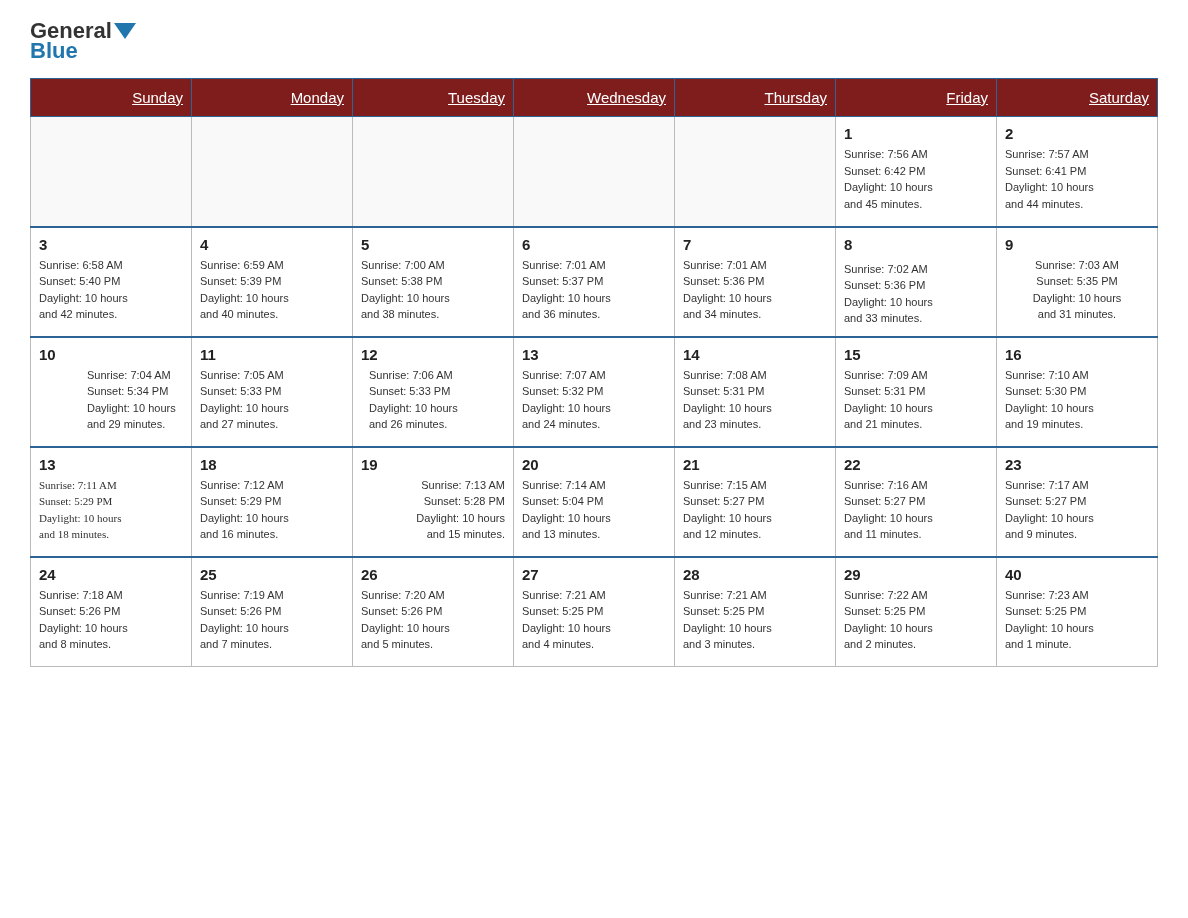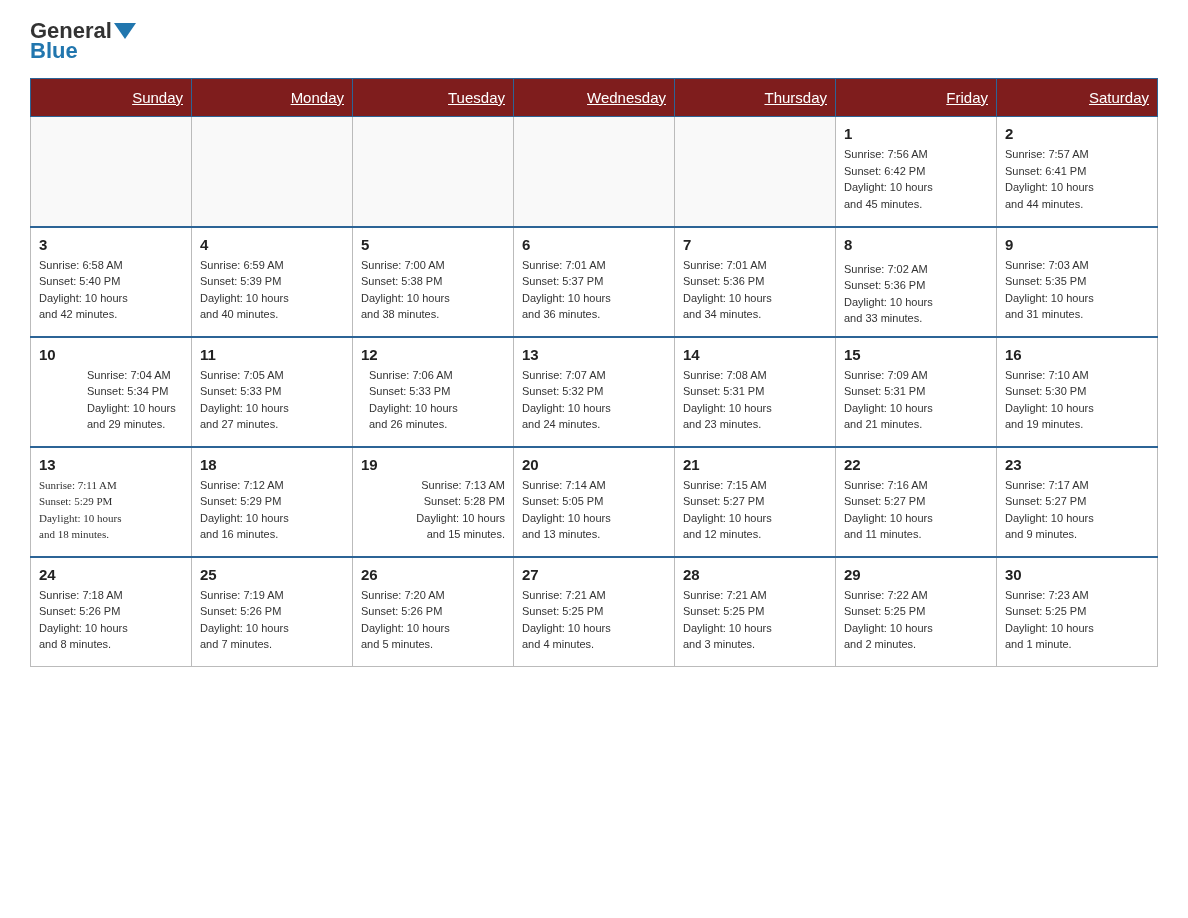--- a/index.html
+++ b/index.html
@@ -179,21 +179,21 @@
         </td>
         <td>
           <div class="day-number">8</div>
           <div class="day-info" style="white-space: pre-line; margin-top: 8px;">Sunrise: 7:02 AM
 Sunset: 5:36 PM
 Daylight: 10 hours
 and 33 minutes.</div>
         </td>
         <td>
           <div class="day-number">9</div>
-          <div class="day-info" style="white-space: pre-line;">Sunrise: 7:03 AM
+          <div class="day-info" style="white-space: pre-line; text-align: center;">Sunrise: 7:03 AM
 Sunset: 5:35 PM
 Daylight: 10 hours
 and 31 minutes.</div>
         </td>
       </tr>
       <tr class="row-divider">
         <td>
           <div class="day-number">10</div>
           <div class="day-info" style="white-space: pre-line; margin-left: 48px;">Sunrise: 7:04 AM
 Sunset: 5:34 PM
@@ -261,21 +261,21 @@
         <td>
           <div class="day-number">19</div>
           <div class="day-info" style="white-space: pre-line; text-align: right;">Sunrise: 7:13 AM
 Sunset: 5:28 PM
 Daylight: 10 hours
 and 15 minutes.</div>
         </td>
         <td>
           <div class="day-number">20</div>
           <div class="day-info" style="white-space: pre-line;">Sunrise: 7:14 AM
-Sunset: 5:05 PM
+Sunset: 5:04 PM
 Daylight: 10 hours
 and 13 minutes.</div>
         </td>
         <td>
           <div class="day-number">21</div>
           <div class="day-info" style="white-space: pre-line;">Sunrise: 7:15 AM
 Sunset: 5:27 PM
 Daylight: 10 hours
 and 12 minutes.</div>
         </td>
@@ -331,21 +331,21 @@
 and 3 minutes.</div>
         </td>
         <td>
           <div class="day-number">29</div>
           <div class="day-info" style="white-space: pre-line;">Sunrise: 7:22 AM
 Sunset: 5:25 PM
 Daylight: 10 hours
 and 2 minutes.</div>
         </td>
         <td>
-          <div class="day-number">30</div>
+          <div class="day-number">40</div>
           <div class="day-info" style="white-space: pre-line;">Sunrise: 7:23 AM
 Sunset: 5:25 PM
 Daylight: 10 hours
 and 1 minute.</div>
         </td>
       </tr>
     </tbody>
 </table>
 
 </body></html>

